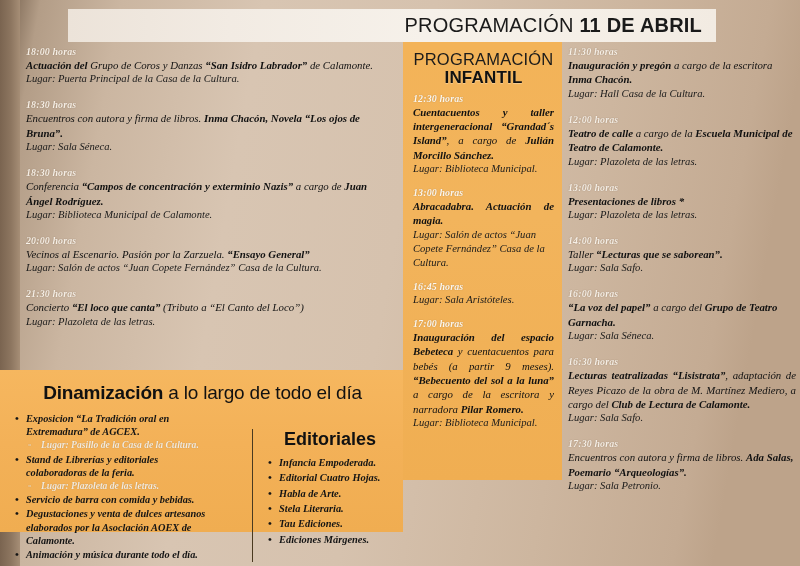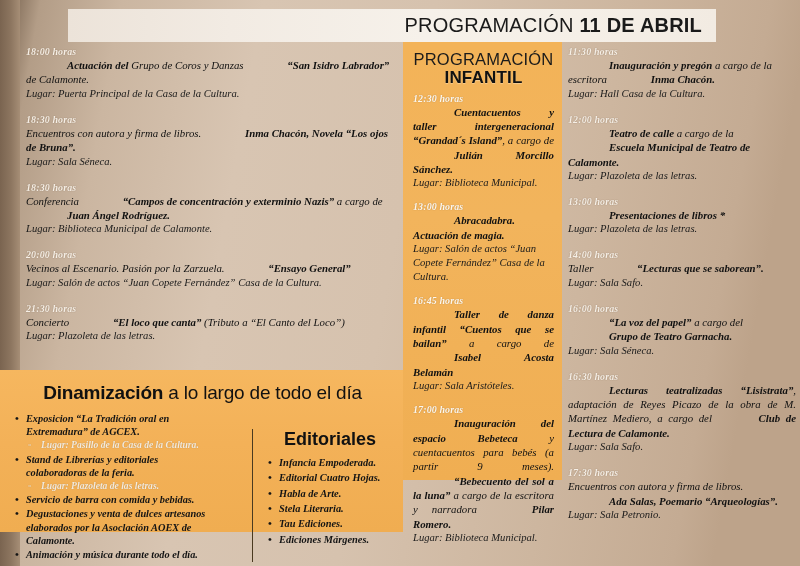--- a/index.html
+++ b/index.html
@@ -98,21 +98,21 @@
     margin-bottom: 1px;
     letter-spacing: .1px;
   }
   .event .desc {
     font-family: "Liberation Serif", serif;
     font-style: italic;
     font-size: 10.8px;
     line-height: 1.33;
     color: #111;
   }
-  .event .desc b { font-weight: 700; margin-left: 41px; }
+  .event .desc b { font-weight: 700; }
   .event .place {
     font-family: "Liberation Serif", serif;
     font-style: italic;
     font-size: 10.6px;
     line-height: 1.33;
     color: #1a1a1a;
   }
 
   .col-mid .event .time { color: #fdf7ec; text-shadow: 0 0 1px rgba(120,70,10,.5); }
   .col-mid .event { margin-bottom: 11px; }
@@ -269,21 +269,20 @@
       <div class="desc"><b>Cuentacuentos y taller intergeneracional “Grandad´s Island”</b><span>, a cargo de </span><b>Julián Morcillo Sánchez.</b></div>
       <div class="place">Lugar: Biblioteca Municipal.</div>
     </div>
     <div class="event">
       <div class="time">13:00 horas</div>
       <div class="desc"><b>Abracadabra. Actuación de magia.</b></div>
       <div class="place">Lugar: Salón de actos “Juan Copete Fernández” Casa de la Cultura.</div>
     </div>
     <div class="event">
       <div class="time">16:45 horas</div>
-      <div class="desc"><b>Taller de danza infantil “Cuentos que se bailan”</b><span> a cargo de </span><b>Isabel Acosta Belamán</b></div>
       <div class="place">Lugar: Sala Aristóteles.</div>
     </div>
     <div class="event">
       <div class="time">17:00 horas</div>
       <div class="desc"><b>Inauguración del espacio Bebeteca</b><span> y cuentacuentos para bebés (a partir 9 meses). </span><b>“Bebecuento del sol a la luna”</b><span> a cargo de la escritora y narradora </span><b>Pilar Romero.</b></div>
       <div class="place">Lugar: Biblioteca Municipal.</div>
     </div>
   </div>
 
   <div class="col-right">

